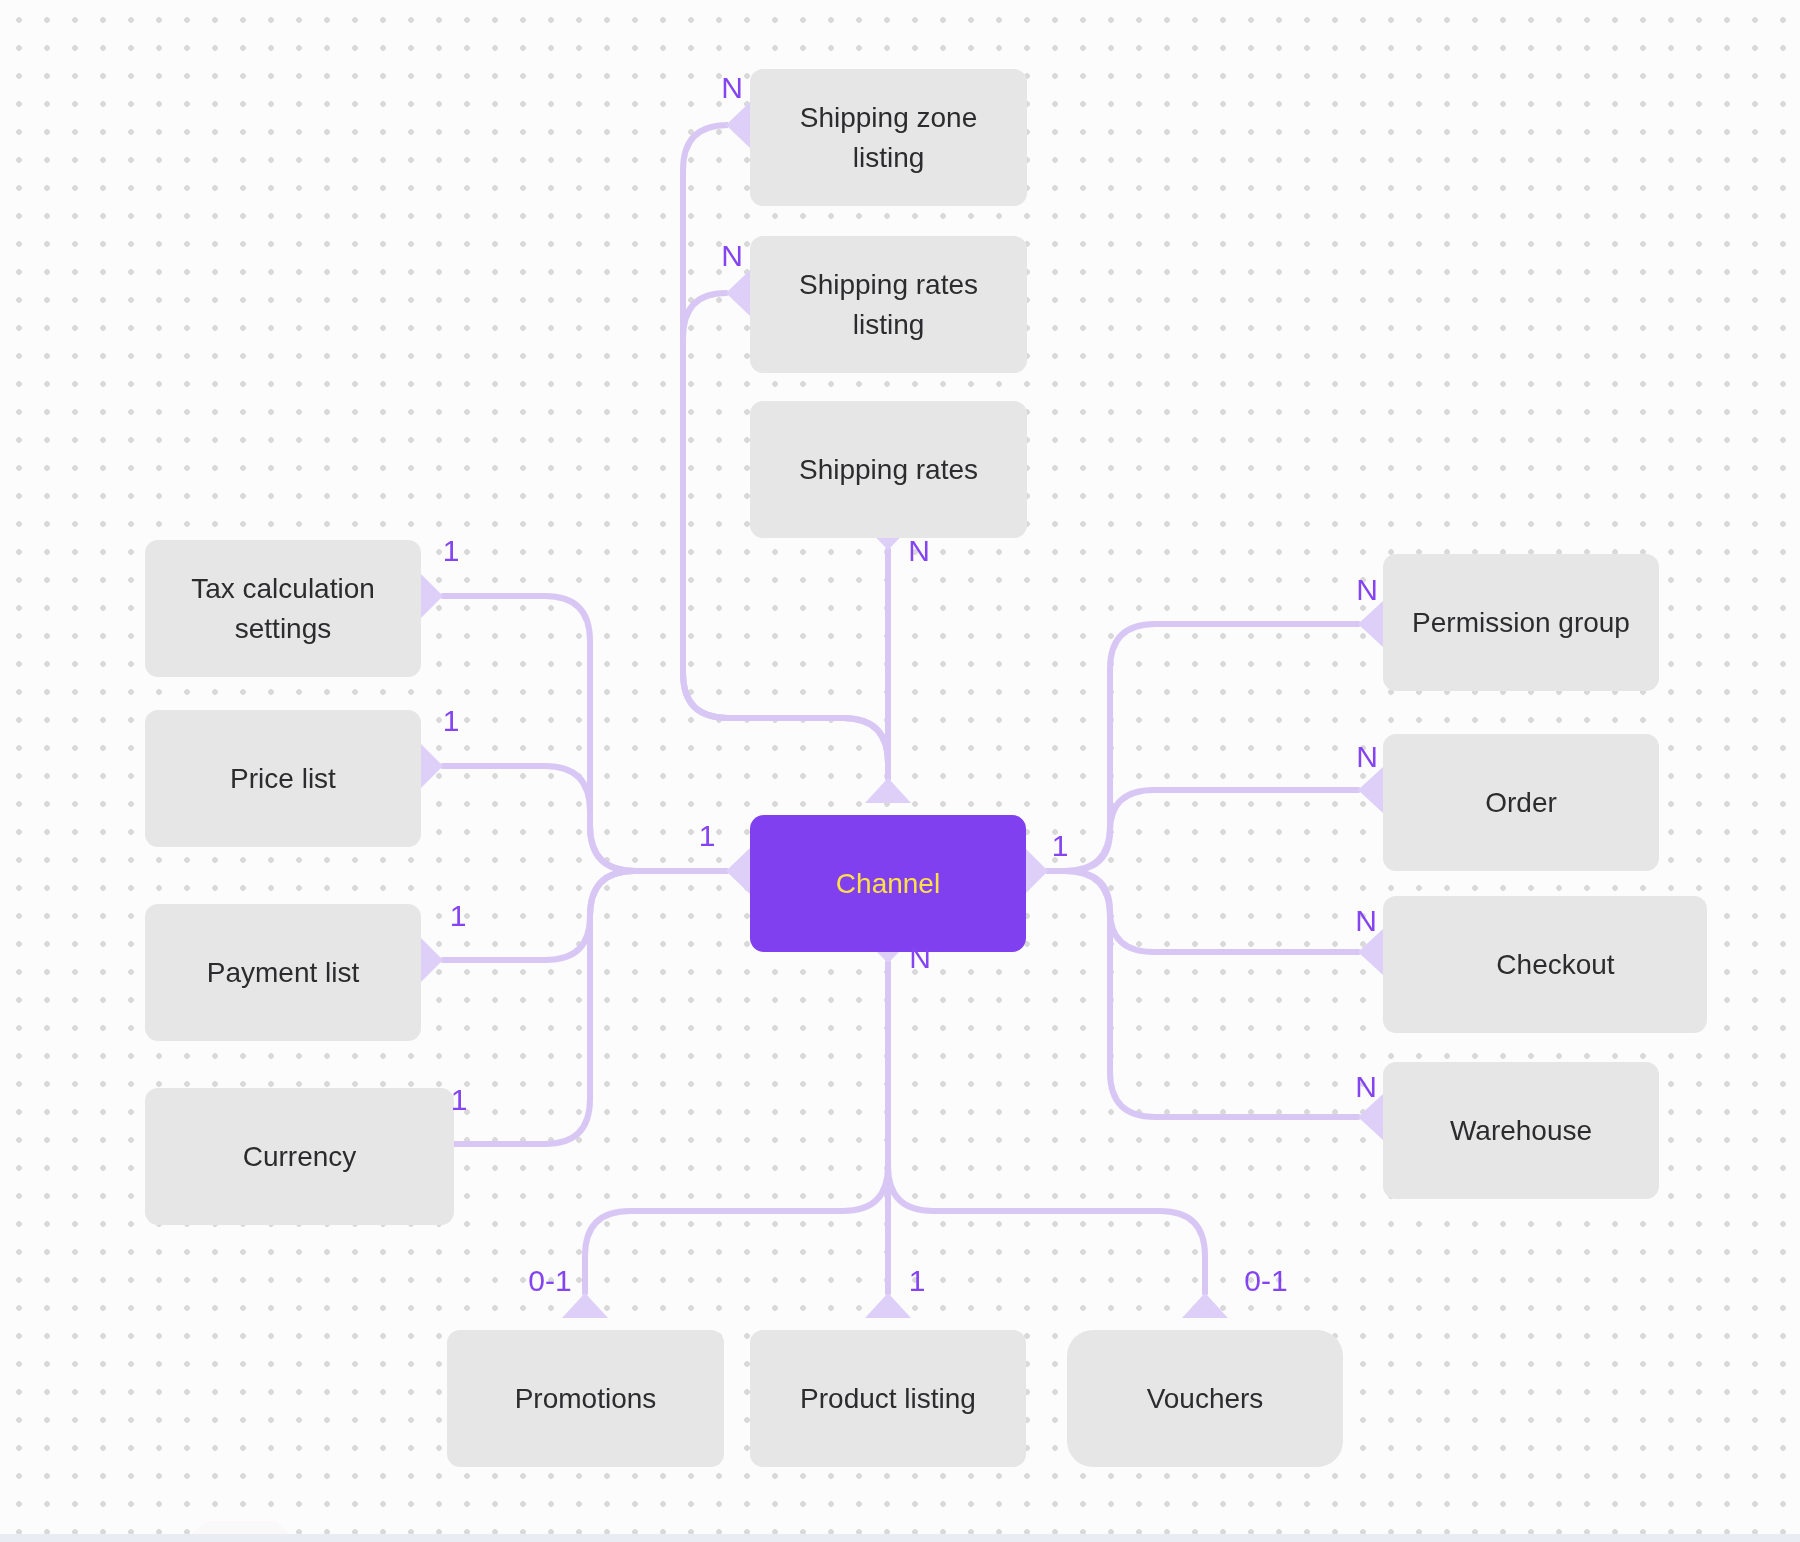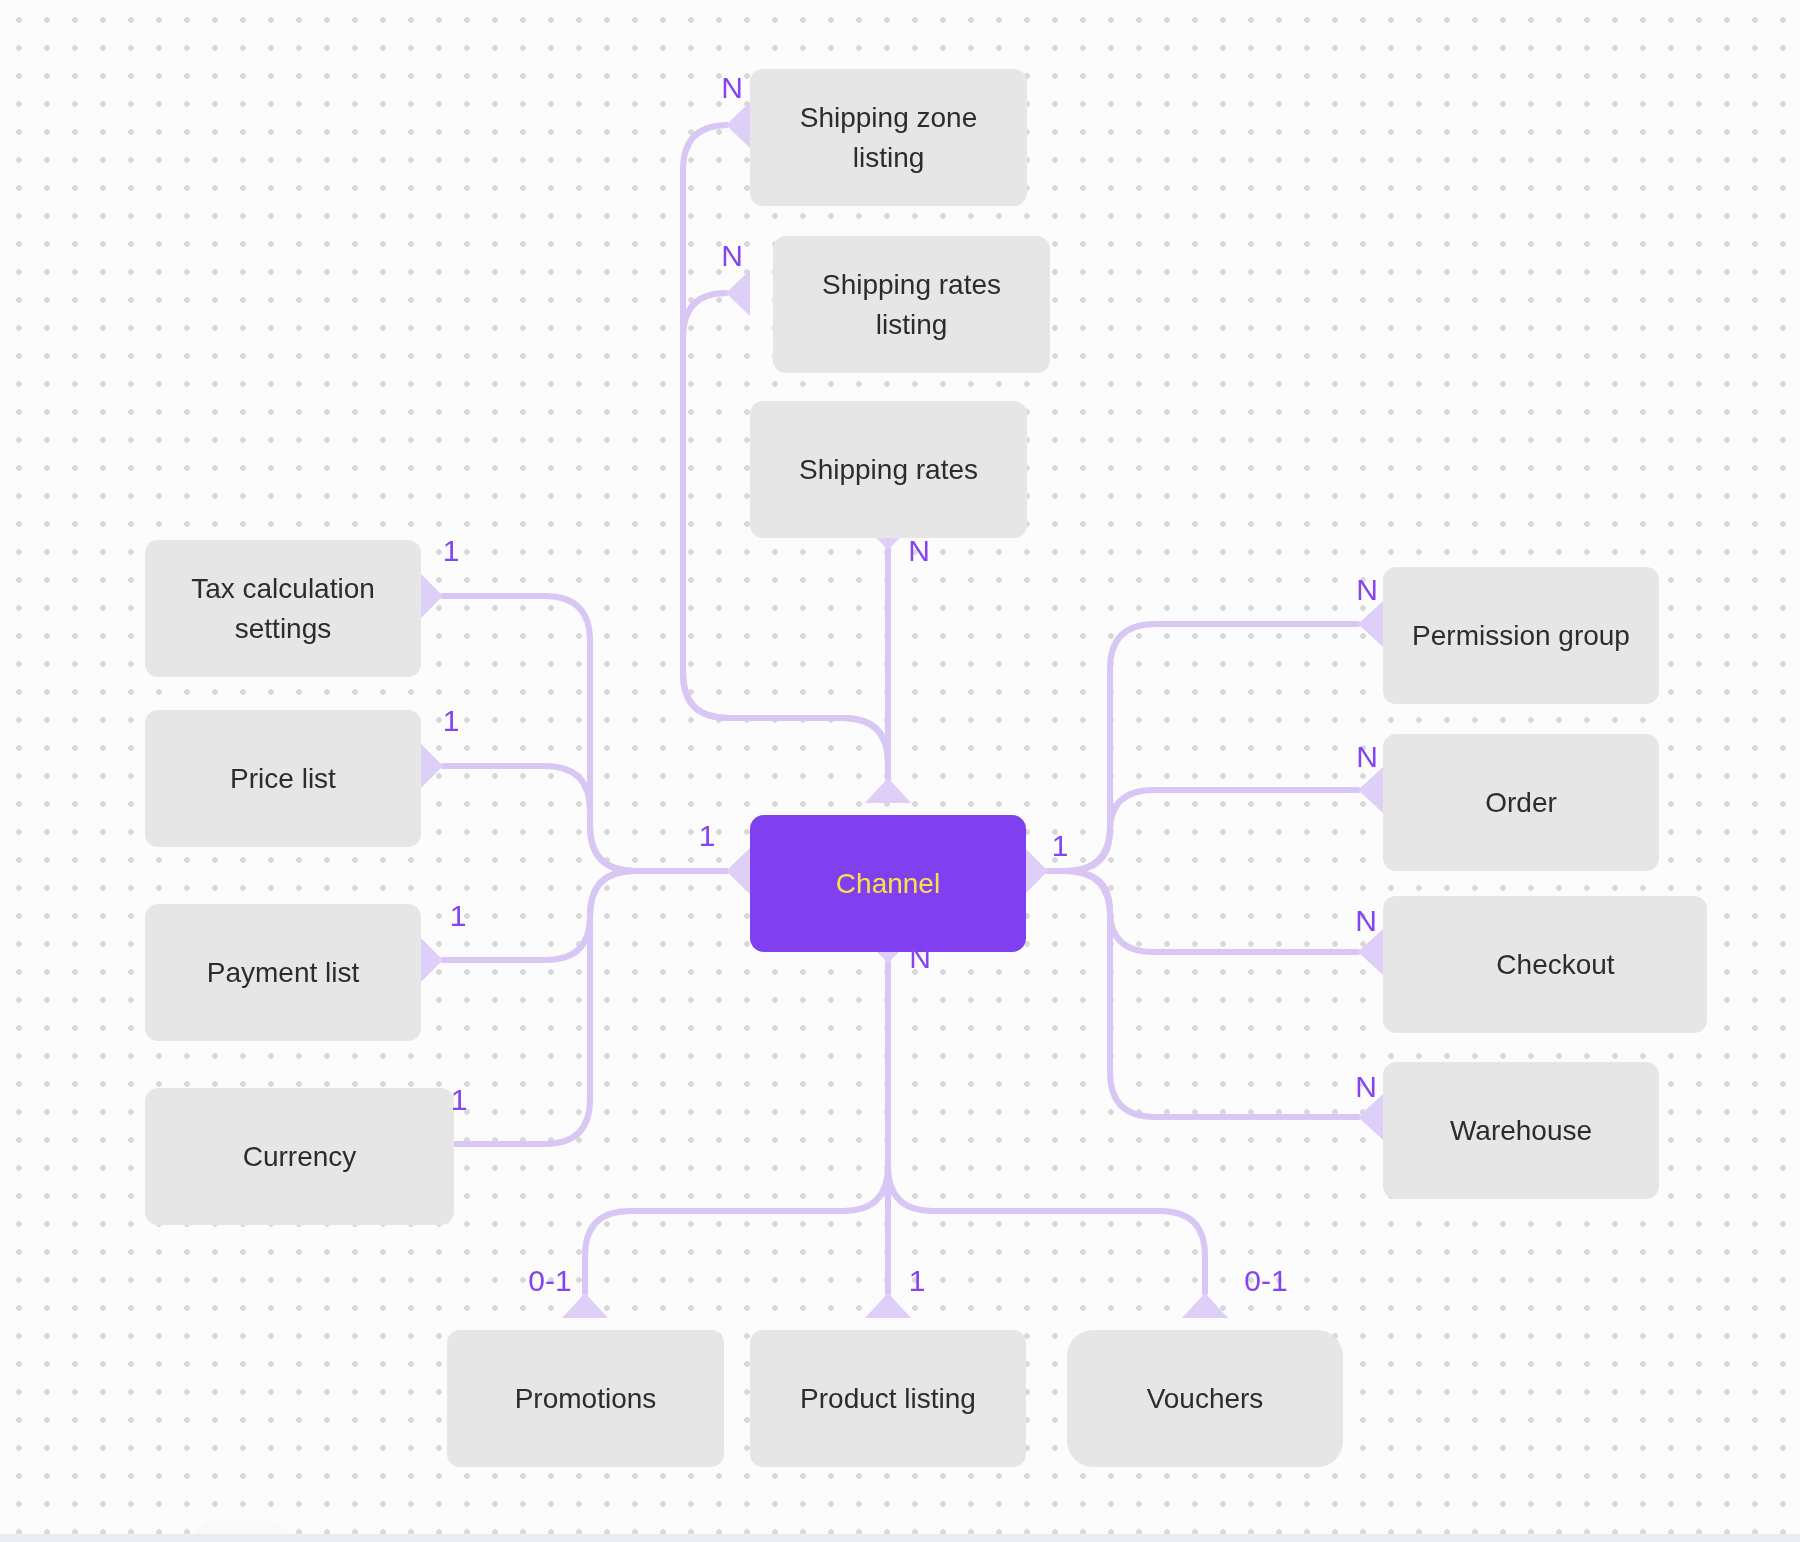--- a/index.html
+++ b/index.html
@@ -108,39 +108,39 @@
     </g>
   </svg>
 
   <div style="position:absolute;left:0;top:0;width:100%;height:100%;">
       <div class="node primary" style="left: 750px; top: 803px; width: 276px; height: 137px;">
     <span>Channel</span>
   </div>
       <div class="node" style="left: 750px; top: 57px; width: 277px; height: 137px;">
     <span>Shipping zone listing</span>
   </div>
-      <div class="node" style="left: 773px; top: 224px; width: 277px; height: 137px; padding-left: 24px;">
+      <div class="node" style="left: 750px; top: 224px; width: 277px; height: 137px; padding-left: 24px;">
     <span>Shipping rates listing</span>
   </div>
       <div class="node" style="left: 750px; top: 389px; width: 277px; height: 137px;">
     <span>Shipping rates</span>
   </div>
       <div class="node" style="left: 145px; top: 528px; width: 276px; height: 137px;">
     <span>Tax calculation settings</span>
   </div>
       <div class="node" style="left: 145px; top: 698px; width: 276px; height: 137px;">
     <span>Price list</span>
   </div>
       <div class="node" style="left: 145px; top: 892px; width: 276px; height: 137px;">
     <span>Payment list</span>
   </div>
       <div class="node" style="left: 145px; top: 1076px; width: 309px; height: 137px;">
     <span>Currency</span>
   </div>
-      <div class="node" style="left: 1383px; top: 555px; width: 276px; height: 137px;">
+      <div class="node" style="left: 1383px; top: 542px; width: 276px; height: 137px;">
     <span>Permission group</span>
   </div>
       <div class="node" style="left: 1383px; top: 722px; width: 276px; height: 137px;">
     <span>Order</span>
   </div>
       <div class="node" style="left: 1383px; top: 884px; width: 324px; height: 137px; padding-left: 45px;">
     <span>Checkout</span>
   </div>
       <div class="node" style="left: 1383px; top: 1050px; width: 276px; height: 137px;">
     <span>Warehouse</span>

